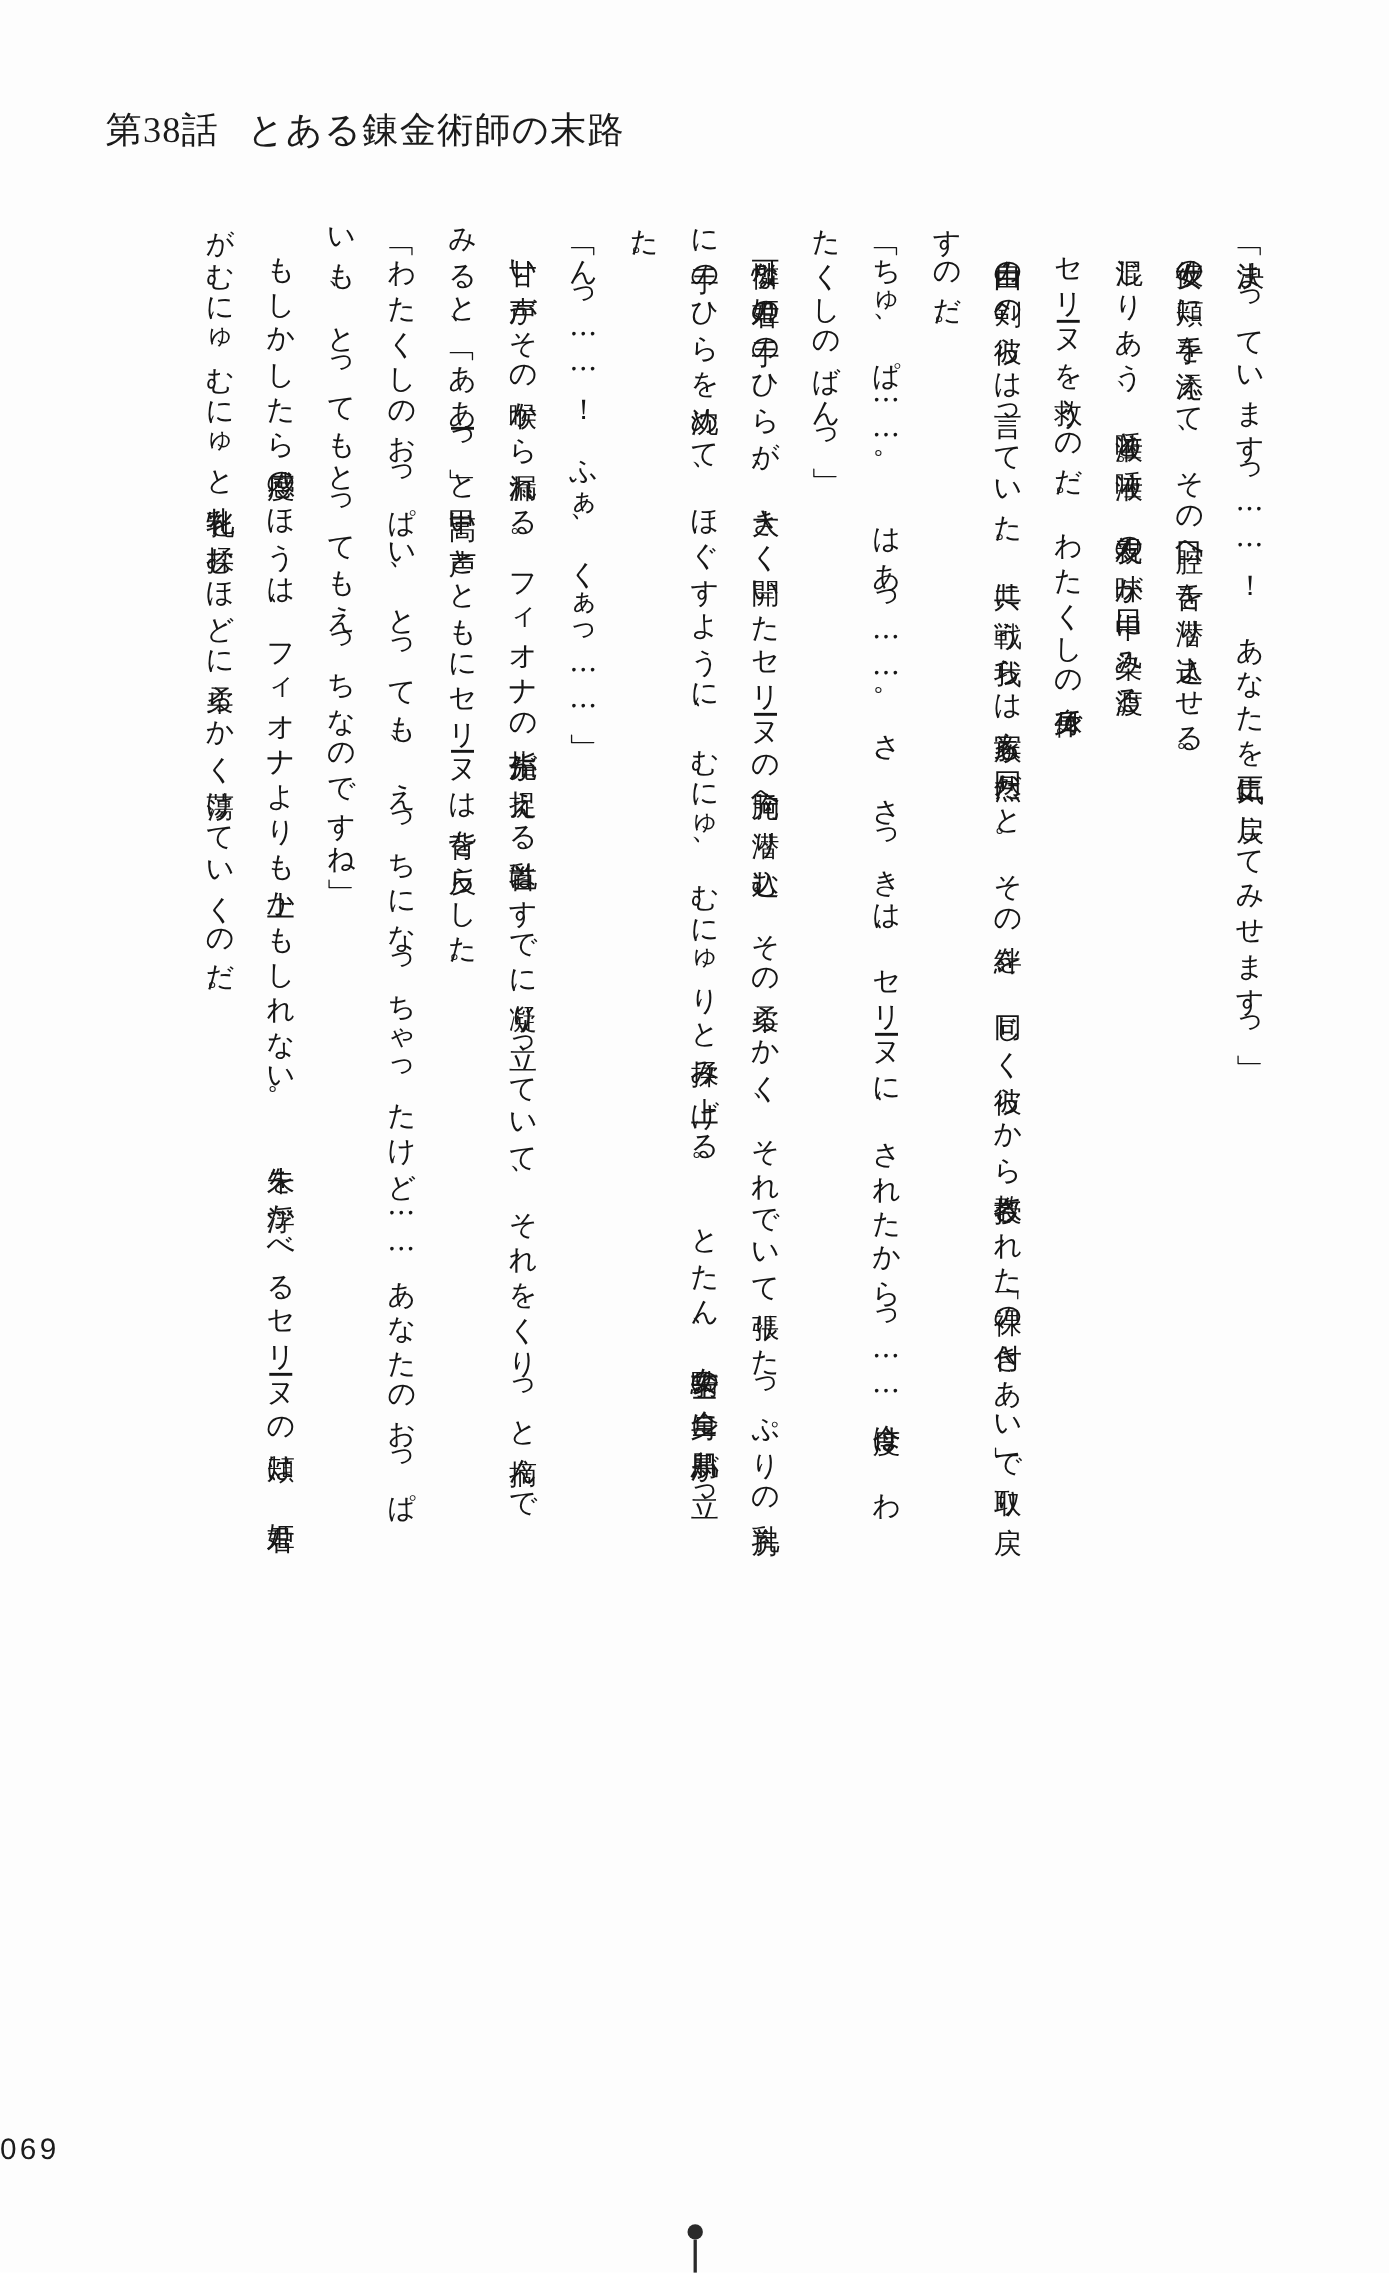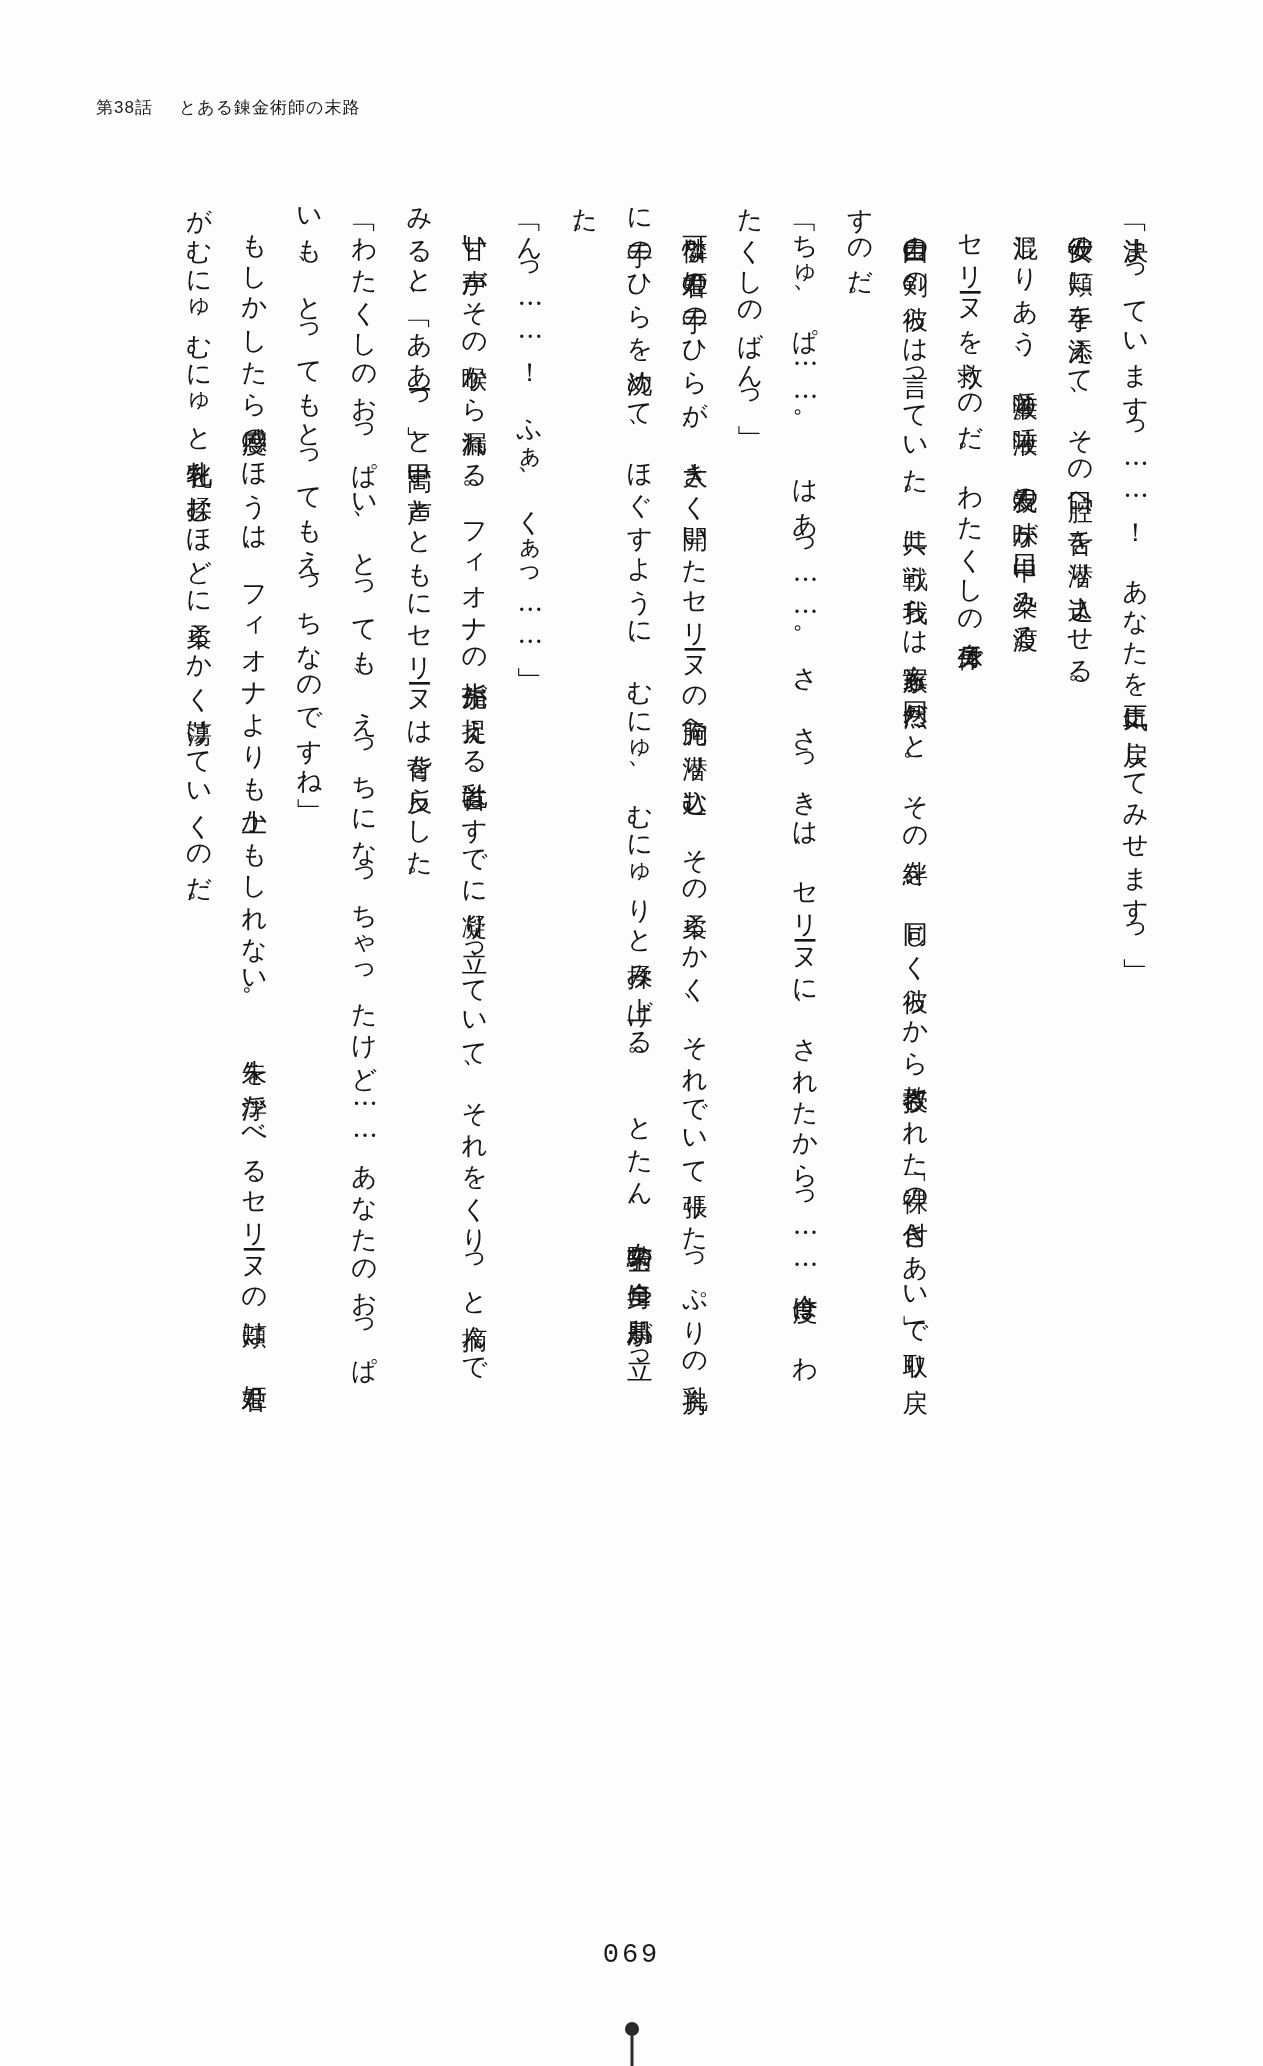--- a/index.html
+++ b/index.html
@@ -20,25 +20,25 @@
     position: absolute;
     inset: 0;
     background: #fdfdfd;
   }
 
   
   .running-head {
     position: absolute;
     top: 96px;
     left: 96px;
-    font-size: 17px;
+    font-size: 33px;
     letter-spacing: 1px;
     color: #1b1b1b;
     white-space: nowrap;
-    font-family: Liberation Sans, sans-serif;
+    font-family: Liberation Serif, serif;
   }
   .running-head .chapter-no {
     margin-right: 26px;
   }
 
   
   .body-text {
     position: absolute;
     top: 190px;
     right: 100px;
@@ -60,25 +60,24 @@
   .body-text p.indent {
     text-indent: 1em;
   }
 
   
   .folio {
     position: absolute;
     bottom: 96px;
     left: 0;
     right: 0;
-    text-align: center;
     font-size: 27px;
     letter-spacing: 3px;
     color: #1b1b1b;
-    font-family: Liberation Mono, monospace;
+    font-family: Liberation Sans, sans-serif;
   }
 
   
   .spine-mark {
     position: absolute;
     bottom: 30px;
     left: 50%;
     transform: translateX(-50%);
     width: 14px;
     height: 14px;

